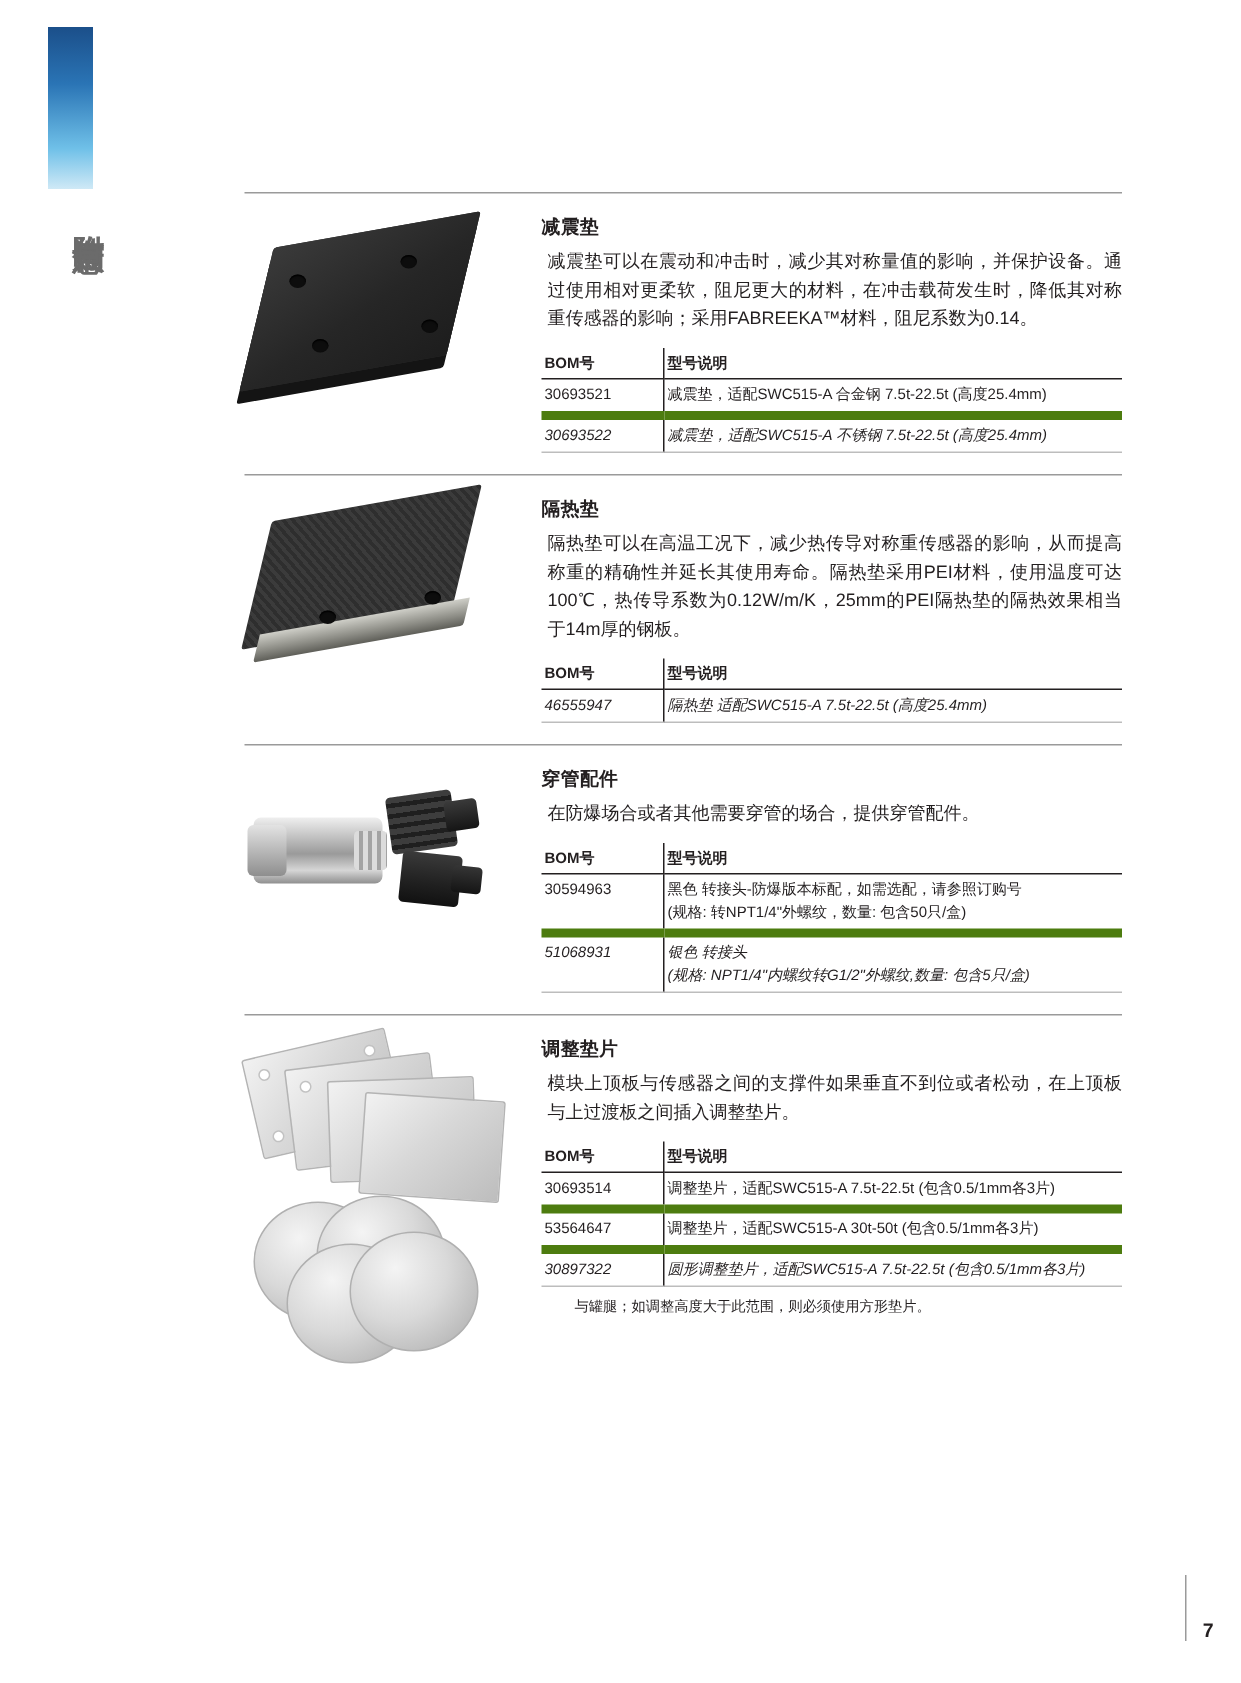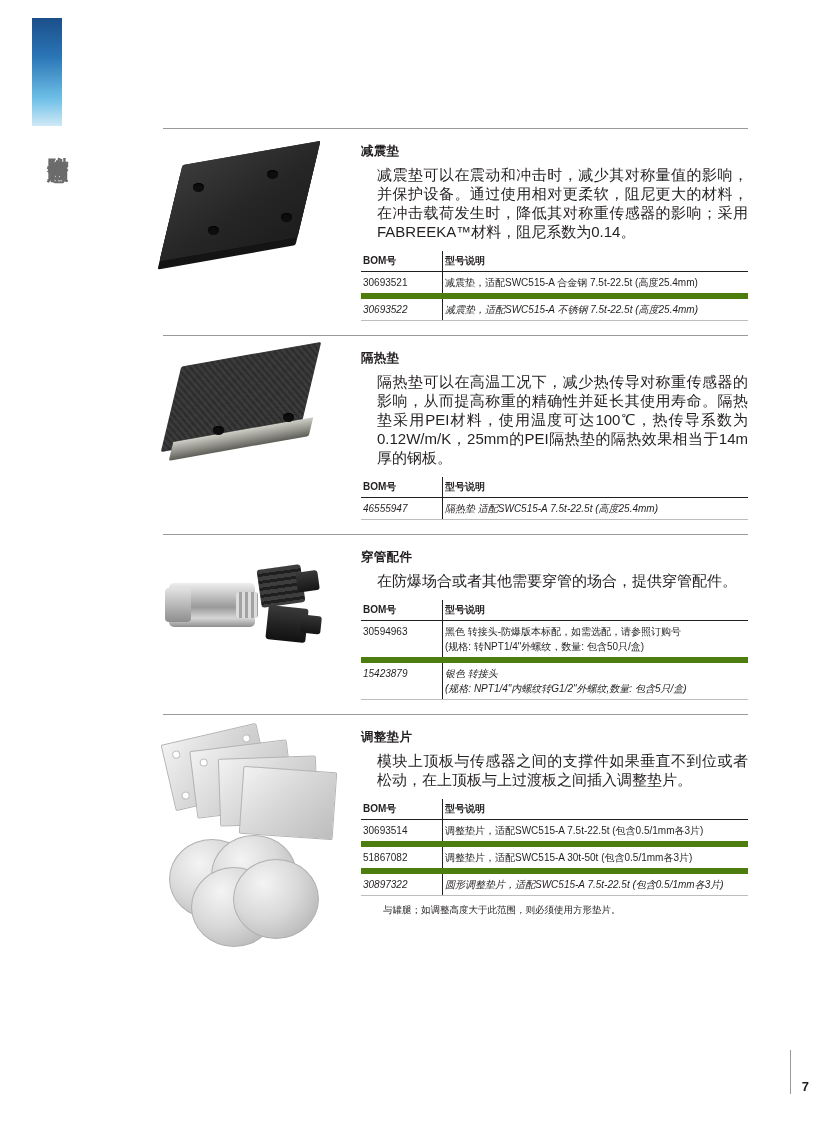--- a/index.html
+++ b/index.html
@@ -74,23 +74,23 @@
   }
 
   h2.sec-title {
     font-size: 12.5px;
     font-weight: bold;
     margin: 0 0 5px 0;
     color: #231f20;
     letter-spacing: 0.3px;
   }
   p.sec-desc {
-    font-size: 15px;
+    font-size: 12px;
     line-height: 19px;
-    margin: 0 0 10px 16px;
+    margin: 0 0 10px 4px;
     color: #231f20;
     text-align: justify;
   }
 
   
   table.bom {
     border-collapse: collapse;
     width: 100%;
     font-size: 10px;
     margin-top: 4px;
@@ -402,21 +402,21 @@
               <th>型号说明</th>
             </tr>
           </thead>
           <tbody>
             <tr>
               <td class="col-bom">30594963</td>
               <td style="white-space:pre-line;">黑色 转接头-防爆版本标配，如需选配，请参照订购号
 (规格: 转NPT1/4"外螺纹，数量: 包含50只/盒)</td>
             </tr>
             <tr>
-              <td class="col-bom">15423879</td>
+              <td class="col-bom">51068931</td>
               <td style="white-space:pre-line;margin-left:10px;">银色 转接头
 (规格: NPT1/4"内螺纹转G1/2"外螺纹,数量: 包含5只/盒)</td>
             </tr>
           </tbody>
         </table>
       </div>
     </div>
   </div>
 
   <div class="section">
@@ -453,21 +453,21 @@
               <th class="col-bom">BOM号</th>
               <th>型号说明</th>
             </tr>
           </thead>
           <tbody>
             <tr>
               <td class="col-bom">30693514</td>
               <td>调整垫片，适配SWC515-A 7.5t-22.5t (包含0.5/1mm各3片)</td>
             </tr>
             <tr>
-              <td class="col-bom">51867082</td>
+              <td class="col-bom">53564647</td>
               <td>调整垫片，适配SWC515-A 30t-50t (包含0.5/1mm各3片)</td>
             </tr>
             <tr>
               <td class="col-bom">30897322</td>
               <td>圆形调整垫片，适配SWC515-A 7.5t-22.5t (包含0.5/1mm各3片)</td>
             </tr>
           </tbody>
         </table>
         <div class="note note-ind">与罐腿；如调整高度大于此范围，则必须使用方形垫片。</div>
       </div>

